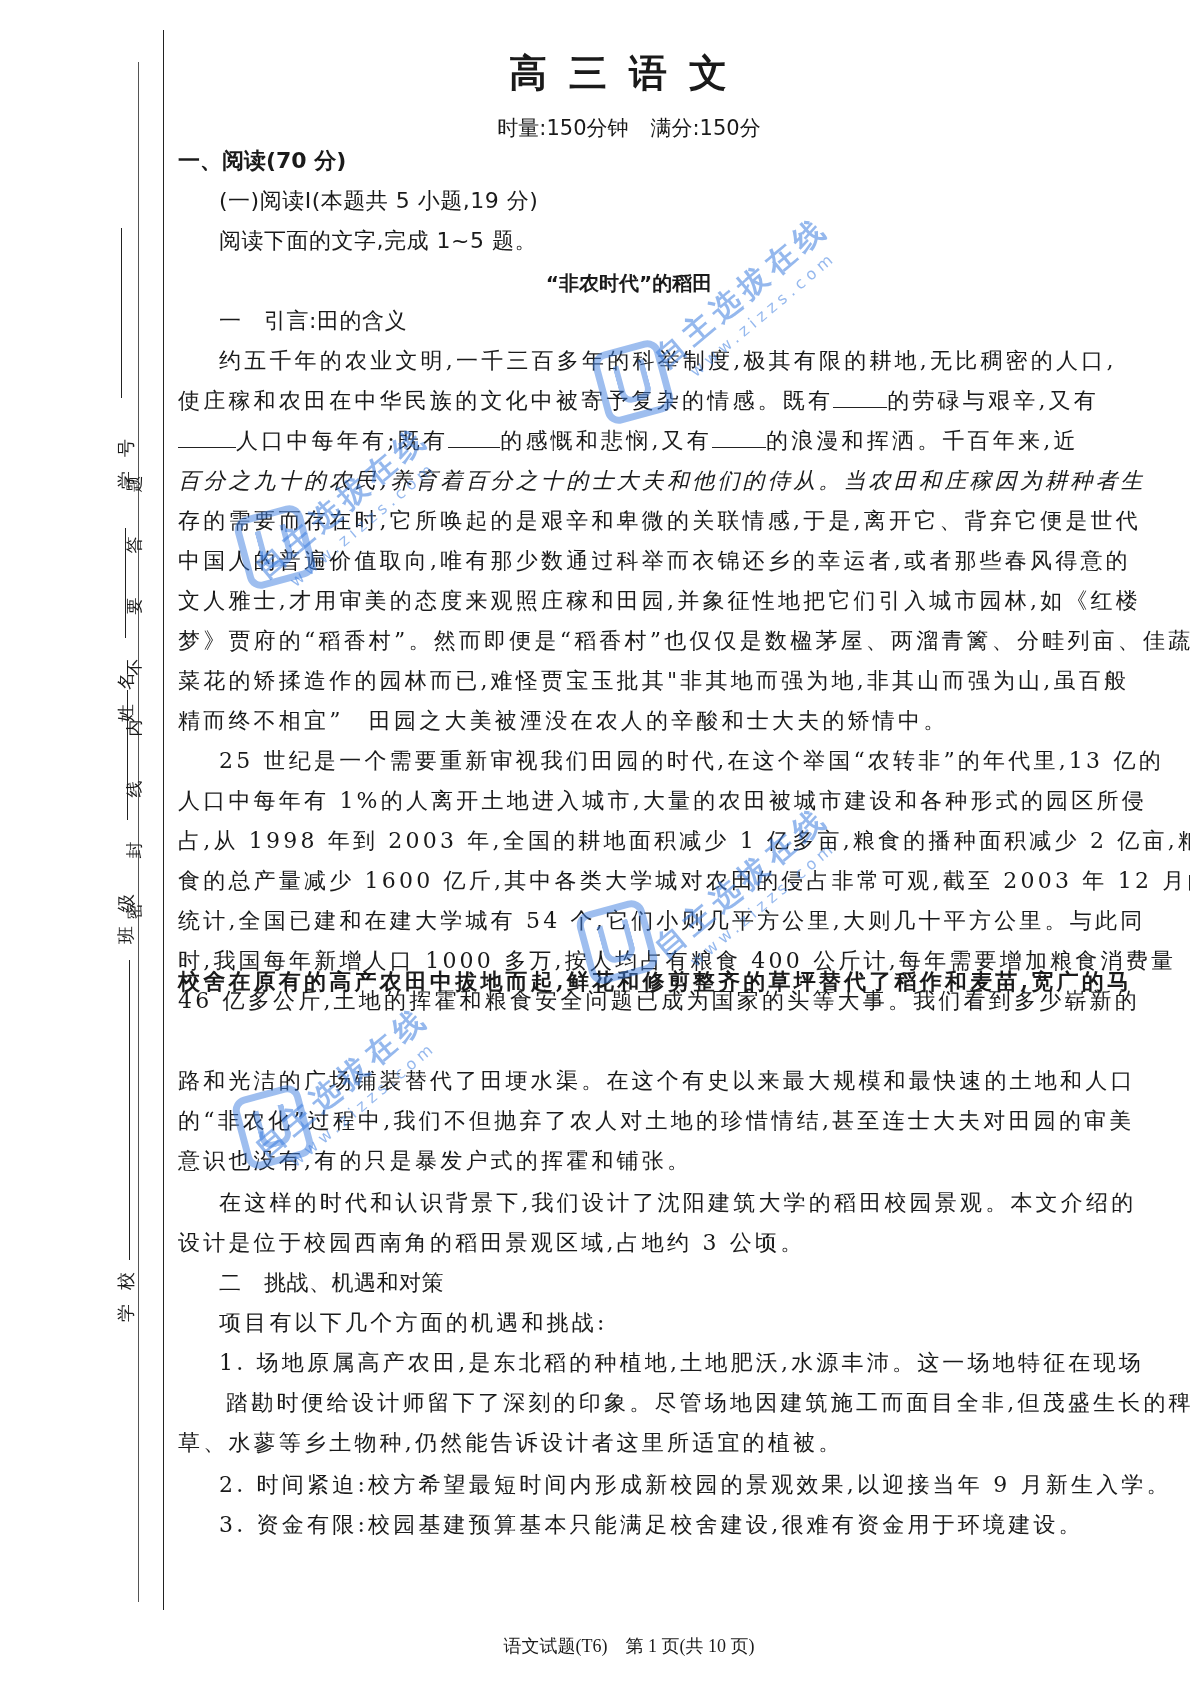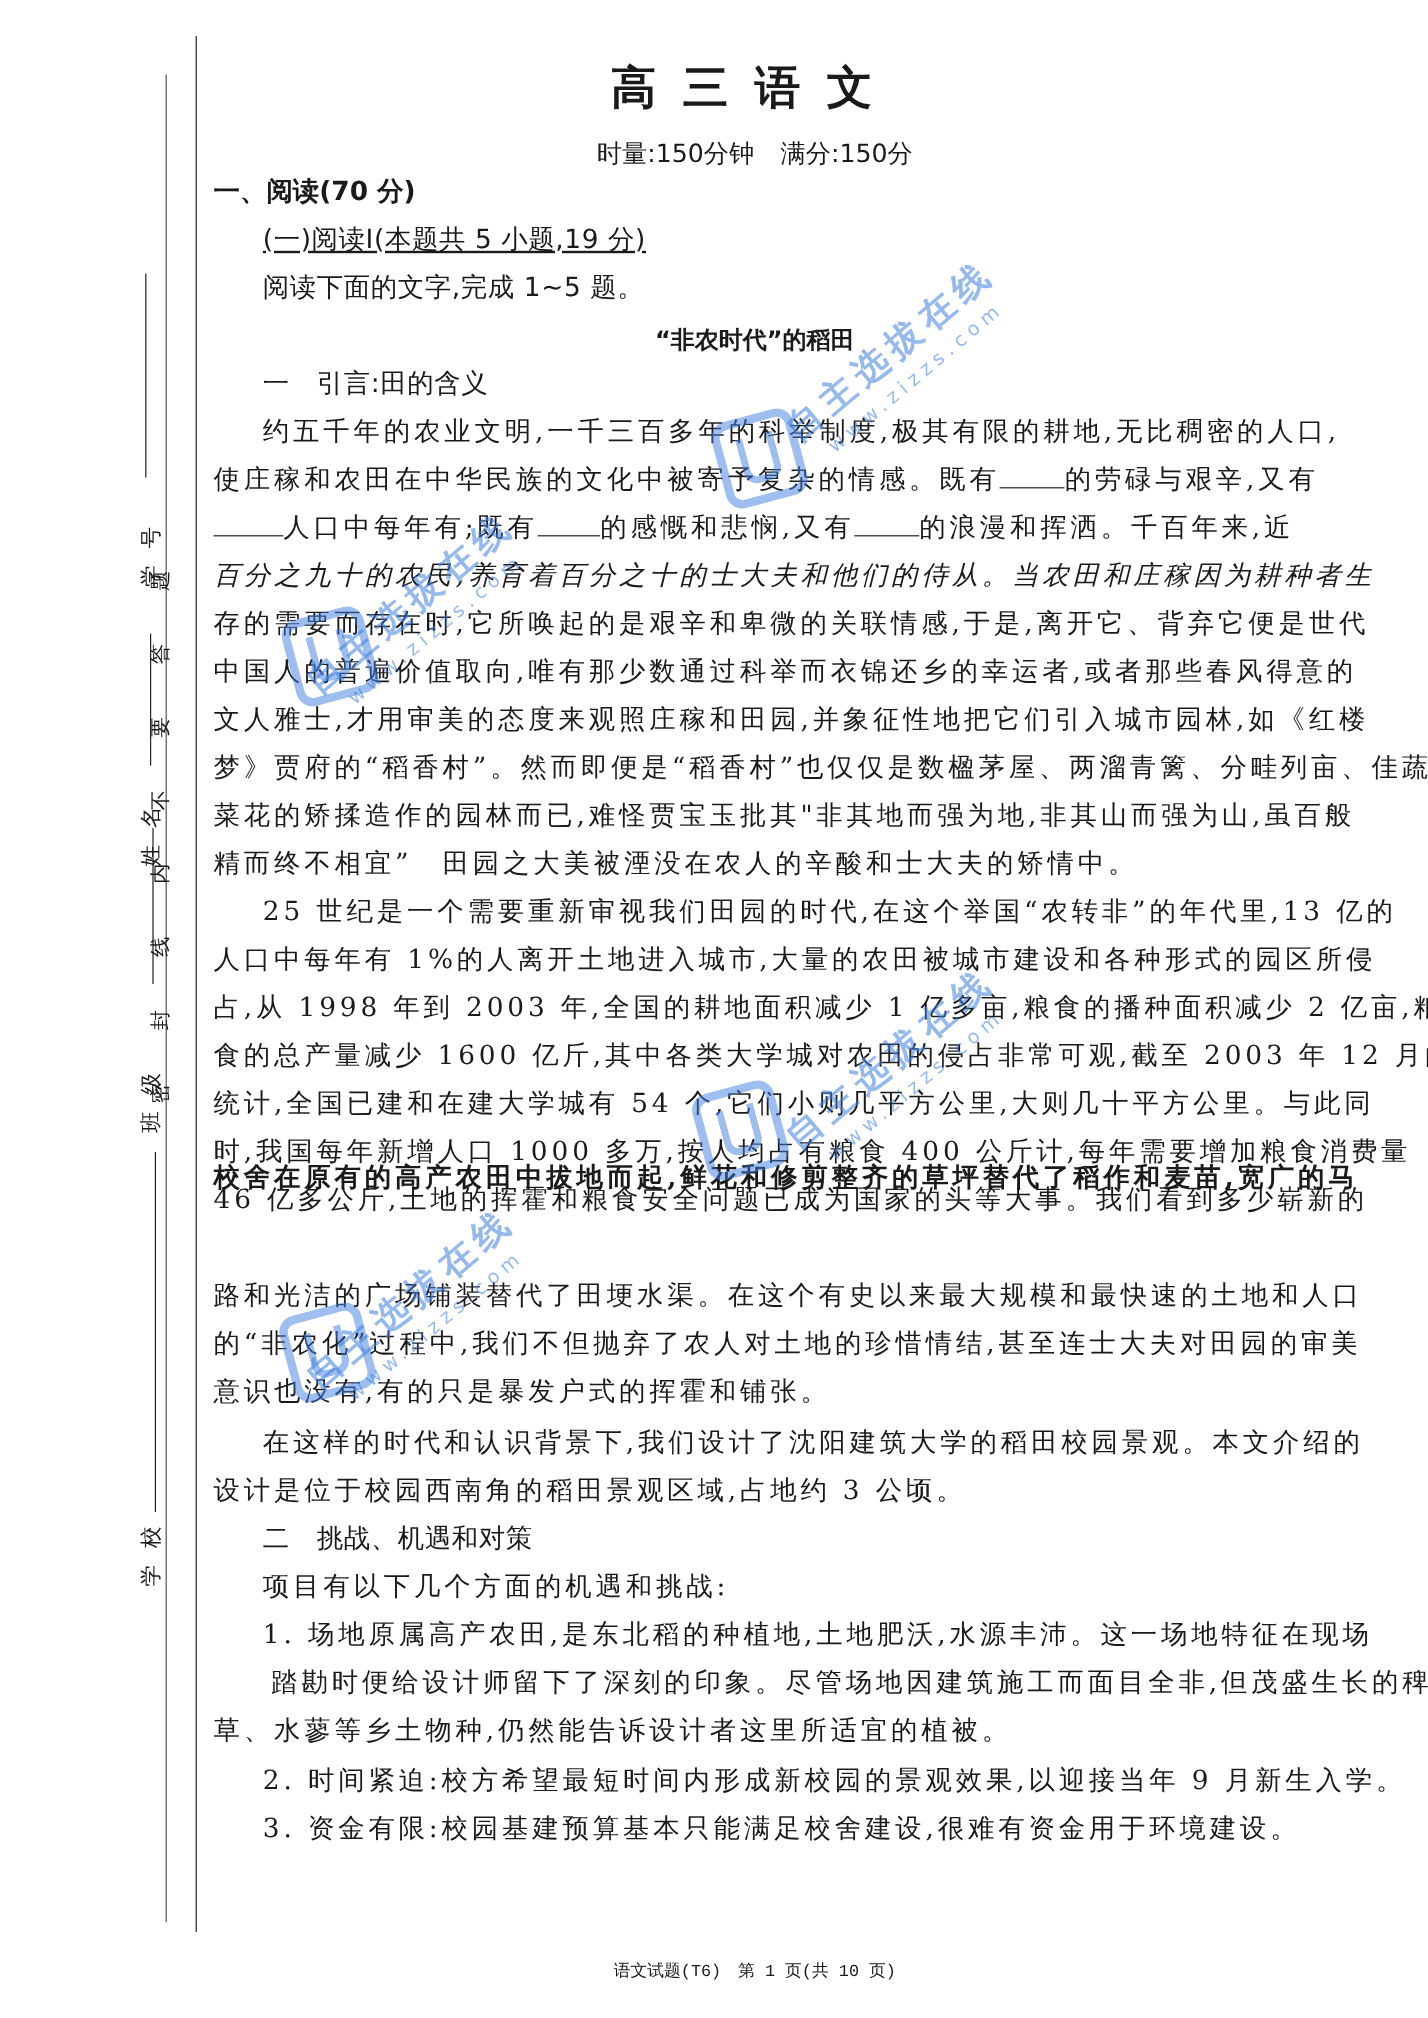--- a/index.html
+++ b/index.html
@@ -36,21 +36,21 @@
   .indent { left: 41px; }
   .sec { font-weight: bold; font-family: "DejaVu Sans", sans-serif; letter-spacing: 0; }
   .sans { font-family: "DejaVu Sans", sans-serif; letter-spacing: 0.5px; }
   .article-title {
     position: absolute; top: 270px; left: 0; width: 902px; text-align: center;
     font-size: 20px; font-weight: bold; font-family: "DejaVu Sans", sans-serif;
   }
   .blank { display: inline-block; border-bottom: 1px solid #222; height: 18px; vertical-align: baseline; }
   .footer {
     position: absolute; top: 1634px; left: 0; width: 902px; text-align: center;
-    font-size: 14px; font-family: Liberation Mono, monospace;
+    font-size: 18px; font-family: Liberation Serif, serif;
   }
   .wm { position: absolute; color: #3f7fe0; opacity: 0.55; pointer-events: none;
         font-family: "DejaVu Sans", sans-serif; transform: rotate(-40deg); white-space: nowrap; }
   .wm .brand { font-size: 30px; font-weight: bold; letter-spacing: 6px; display: block; }
   .wm .url { font-size: 16px; letter-spacing: 5px; display: block; margin-left: 18px; }
   .logo {
     position: absolute; width: 56px; height: 60px; border: 7px solid #3f7fe0; border-radius: 14px;
     opacity: 0.5; transform: rotate(-15deg);
   }
   .logo::after {
@@ -78,21 +78,21 @@
   <div class="rot seal-text" style="left:-56px; top:718px; width:380px; text-align:center;">密封线内不要答题</div>
 </div>
 
 <div class="page">
   <div class="title">高三语文</div>
   <div class="subtitle">
     <span>时量:150分钟</span><span>满分:150分</span>
   </div>
 
   <div class="line sec" style="top:148px;">一、阅读(70 分)</div>
-  <div class="line indent sans" style="top:188px;text-decoration:underline;">(一)阅读Ⅰ(本题共 5 小题,19 分)</div>
+  <div class="line indent sans" style="top:188px;">(一)阅读Ⅰ(本题共 5 小题,19 分)</div>
   <div class="line indent sans" style="top:228px;">阅读下面的文字,完成 1~5 题。</div>
 
   <div class="article-title">“非农时代”的稻田</div>
 
   <div class="line indent sans" style="top:308px;">一　引言:田的含义</div>
 
   <div class="line indent" style="top:348px;">约五千年的农业文明,一千三百多年的科举制度,极其有限的耕地,无比稠密的人口,</div>
   <div class="line" style="top:388px;">
     <span>使庄稼和农田在中华民族的文化中被寄予复杂的情感。既有</span><span class="blank" style="width:54px;"></span><span>的劳碌与艰辛,又有</span>
   </div>

